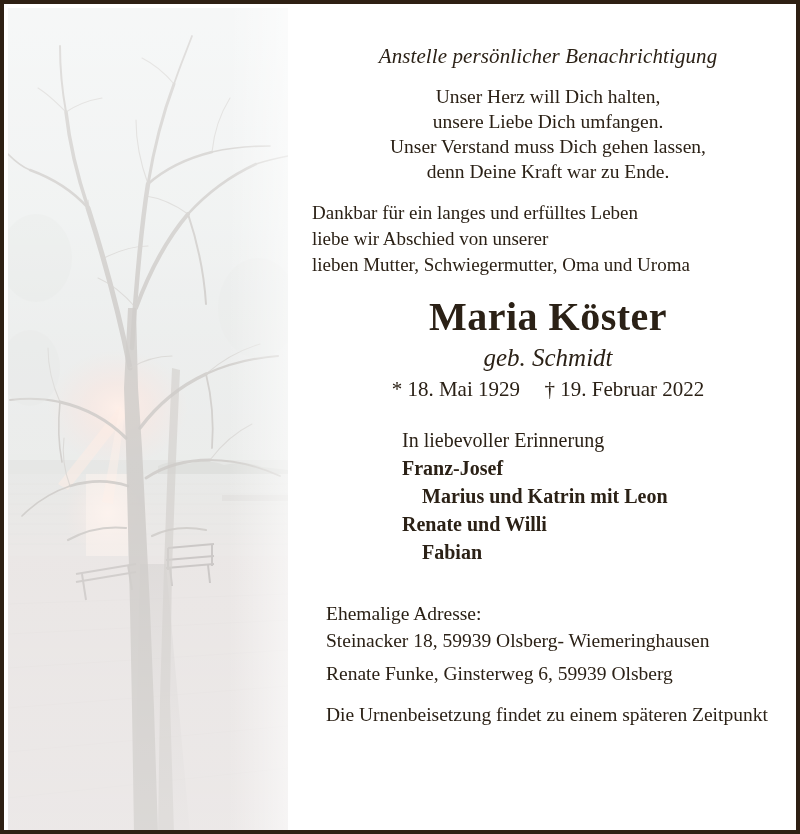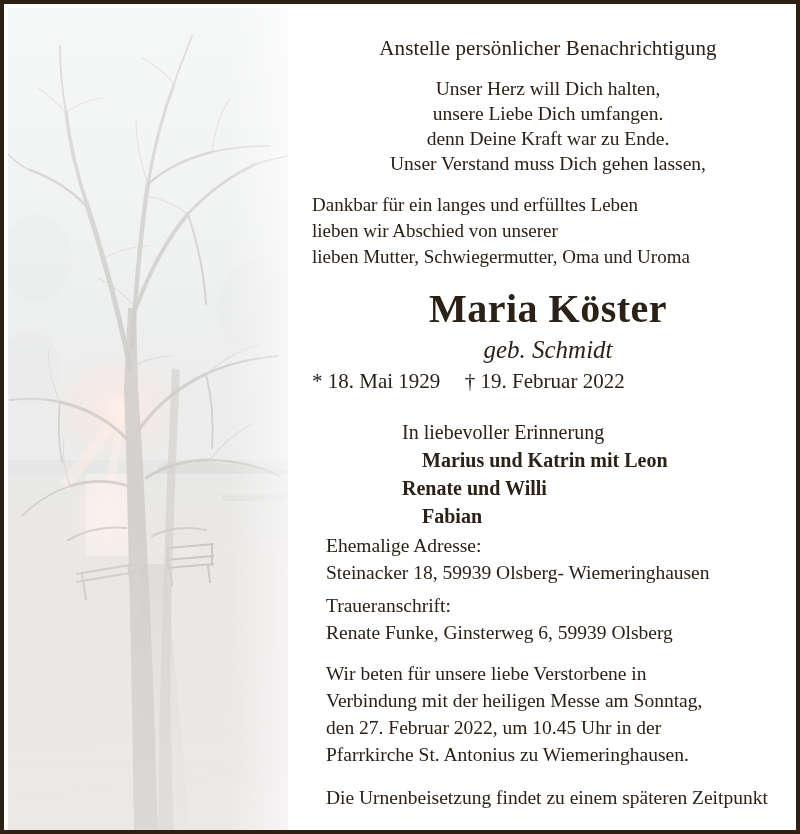--- a/index.html
+++ b/index.html
@@ -62,21 +62,22 @@
     height: 826px;
     box-sizing: border-box;
     padding: 18px 12px 10px 16px;
   }
 
   .headline {
     text-align: center;
     font-size: 21px;
     line-height: 28px;
     letter-spacing: 0.1px;
-    margin: 8px 0 14px 0;
+    margin: 16px 0 14px 0;
+    font-style: italic;
   }
 
   .poem {
     text-align: center;
     font-size: 19.5px;
     line-height: 25px;
     margin: 0 0 16px 0;
   }
 
   .intro {
@@ -97,28 +98,29 @@
 
   .maiden {
     text-align: center;
     font-size: 25px;
     line-height: 28px;
     margin: 0 0 2px 0;
     font-style: italic;
   }
 
   .dates {
+    text-align: center;
     font-size: 21px;
     line-height: 30px;
     margin: 0 0 22px 0;
   }
   .dates .gap { display: inline-block; width: 14px; }
 
   .memory-block {
-    margin: 0 0 2px 0;
+    margin: 0 0 34px 0;
     padding-left: 90px;
   }
   .memory-lead {
     font-size: 20px;
     line-height: 28px;
   }
   .memory-name {
     font-size: 20px;
     line-height: 28px;
     font-weight: bold;
@@ -300,62 +302,56 @@
     <div class="photo-fade-right"></div>
   </div>
 
   <div class="content">
 
     <div class="headline">Anstelle persönlicher Benachrichtigung</div>
 
     <div class="poem">
       <div>Unser Herz will Dich halten,</div>
       <div>unsere Liebe Dich umfangen.</div>
+      <div>Unser Verstand muss Dich gehen lassen,</div>
       <div>denn Deine Kraft war zu Ende.</div>
-      <div>Unser Verstand muss Dich gehen lassen,</div>
     </div>
 
     <div class="intro">
       <div>Dankbar für ein langes und erfülltes Leben</div>
-      <div>lieben wir Abschied von unserer</div>
+      <div>liebe wir Abschied von unserer</div>
       <div>lieben Mutter, Schwiegermutter, Oma und Uroma</div>
     </div>
 
     <div class="name">Maria Köster</div>
     <div class="maiden">geb. Schmidt</div>
 
     <div class="dates">
       <span>*</span>
       <span>18. Mai 1929</span>
       <span class="gap"></span>
       <span>†</span>
       <span>19. Februar 2022</span>
     </div>
 
     <div class="memory-block">
       <div class="memory-lead">In liebevoller Erinnerung</div>
+      <div class="memory-name">Franz-Josef</div>
       <div class="memory-name indent">Marius und Katrin mit Leon</div>
       <div class="memory-name">Renate und Willi</div>
       <div class="memory-name indent">Fabian</div>
     </div>
 
     <div class="address-block">
       <div class="address-line">Ehemalige Adresse:</div>
       <div class="address-line">Steinacker 18, 59939 Olsberg- Wiemeringhausen</div>
       <div class="spacer"></div>
-      <div class="address-line">Traueranschrift:</div>
       <div class="address-line">Renate Funke, Ginsterweg 6, 59939 Olsberg</div>
     </div>
 
-    <div class="para">
-      <div>Wir beten für unsere liebe Verstorbene in</div>
-      <div>Verbindung mit der heiligen Messe am Sonntag,</div>
-      <div>den 27. Februar 2022, um 10.45 Uhr in der</div>
-      <div>Pfarrkirche St. Antonius zu Wiemeringhausen.</div>
-    </div>
 
     <div class="para">
       <div>Die Urnenbeisetzung findet zu einem späteren Zeitpunkt</div>
 
     </div>
 
   </div>
 </div>
 
 </body></html>

